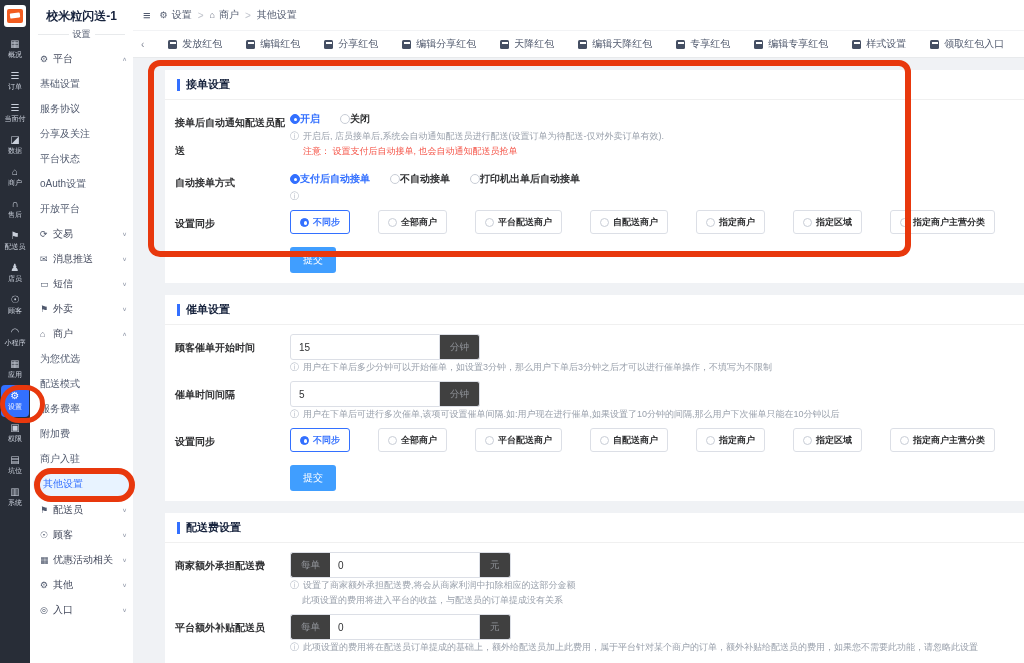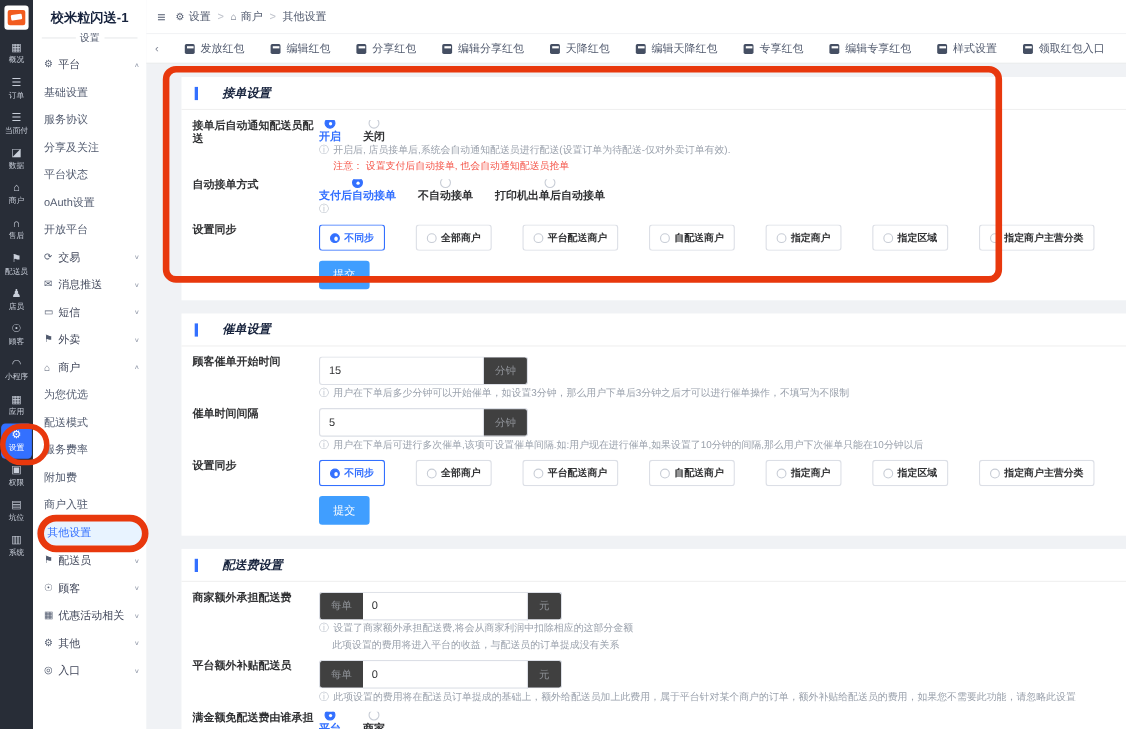--- a/index.html
+++ b/index.html
@@ -39,32 +39,32 @@
   .crumb-icon { font-size:9px; color:#515a6e; }
   .sep { color:#c0c4cc; font-size:10px; }
   .tab-bar { height:28px; flex:none; background:#fff; border-top:1px solid #f2f3f5; border-bottom:1px solid #e8eaec; display:flex; align-items:center; gap:24px; padding:0 4px 0 8px; overflow:hidden; }
   .tab-arrow { color:#808695; font-size:10px; cursor:pointer; flex:none; }
   .tab { display:flex; align-items:center; gap:5px; font-size:10px; color:#515a6e; white-space:nowrap; cursor:pointer; flex:none; }
   .env { width:9px; height:9px; background:#454f63; border-radius:1.5px; position:relative; flex:none; }
   .env::after { content:""; position:absolute; left:1.5px; right:1.5px; top:2.5px; height:1.5px; background:#fff; }
 
   .content { flex:1; overflow:hidden; padding:12px 0 0 32px; }
   .card { background:#fff; margin-bottom:12px; }
-  .card-header { display:flex; align-items:center; height:30px; border-bottom:1px solid #f0f0f0; padding-left:12px; gap:22px; font-size:11px; font-weight:bold; color:#17233d;font-style:italic; }
+  .card-header { display:flex; align-items:center; height:30px; border-bottom:1px solid #f0f0f0; padding-left:12px; gap:6px; font-size:11px; font-weight:bold; color:#17233d; }
   .accent { width:3px; height:12px; background:#3370ff; flex:none; }
   .card-body { padding:9px 12px 10px 10px; }
   .form-row { display:flex; margin-top:4px; }
   .form-row:first-child { margin-top:0; }
-  .row-label { width:115px; flex:none; font-size:10px; font-weight:600; color:#303133; line-height:12px; }
+  .row-label { width:115px; flex:none; font-size:10px; font-weight:600; color:#303133; line-height:28px; }
   .controls { flex:1; min-width:0; overflow:hidden; }
   .radio-row { display:flex; align-items:center; gap:20px; height:20px; }
   .radio { width:10px; height:10px; border:1px solid #c8cdd6; border-radius:50%; background:#fff; display:inline-block; position:relative; flex:none; }
   .selected > .radio { border-color:#3370ff; background:#3370ff; }
   .selected > .radio::after { content:""; position:absolute; left:2.5px; top:2.5px; width:3.5px; height:3.5px; border-radius:50%; background:#fff; }
-  .radio-item { display:flex; align-items:center; gap:0; font-size:10px; font-weight:600; color:#303133; cursor:pointer;flex-direction:column; }
+  .radio-item { display:flex; align-items:center; gap:0; font-size:10px; font-weight:600; color:#303133; cursor:pointer; }
   .radio-item.selected .lab { color:#3370ff; }
   .helper { display:flex; gap:4px; font-size:9px; color:#9aa1ac; line-height:15px; white-space:nowrap; overflow:hidden; }
   .helper .cont { padding-left:12px; }
   .info-icon { color:#b4bbc6; flex:none; }
   .warning { font-size:9px; color:#f5564a; line-height:15px; padding-left:13px; white-space:nowrap; }
   .sync-opts { display:flex; gap:28px; overflow:hidden; }
   .sync-box { display:flex; align-items:center; gap:4px; border:1px solid #dcdfe6; border-radius:3px; height:24px; padding:0 9px; font-size:9px; font-weight:600; color:#303133; background:#fff; cursor:pointer; white-space:nowrap; flex:none; }
   .sync-box .radio { width:9px; height:9px; }
   .sync-box.selected { border-color:#3370ff; color:#3370ff; }
   .submit-row { margin-top:9px; margin-left:115px;text-decoration:underline; }

